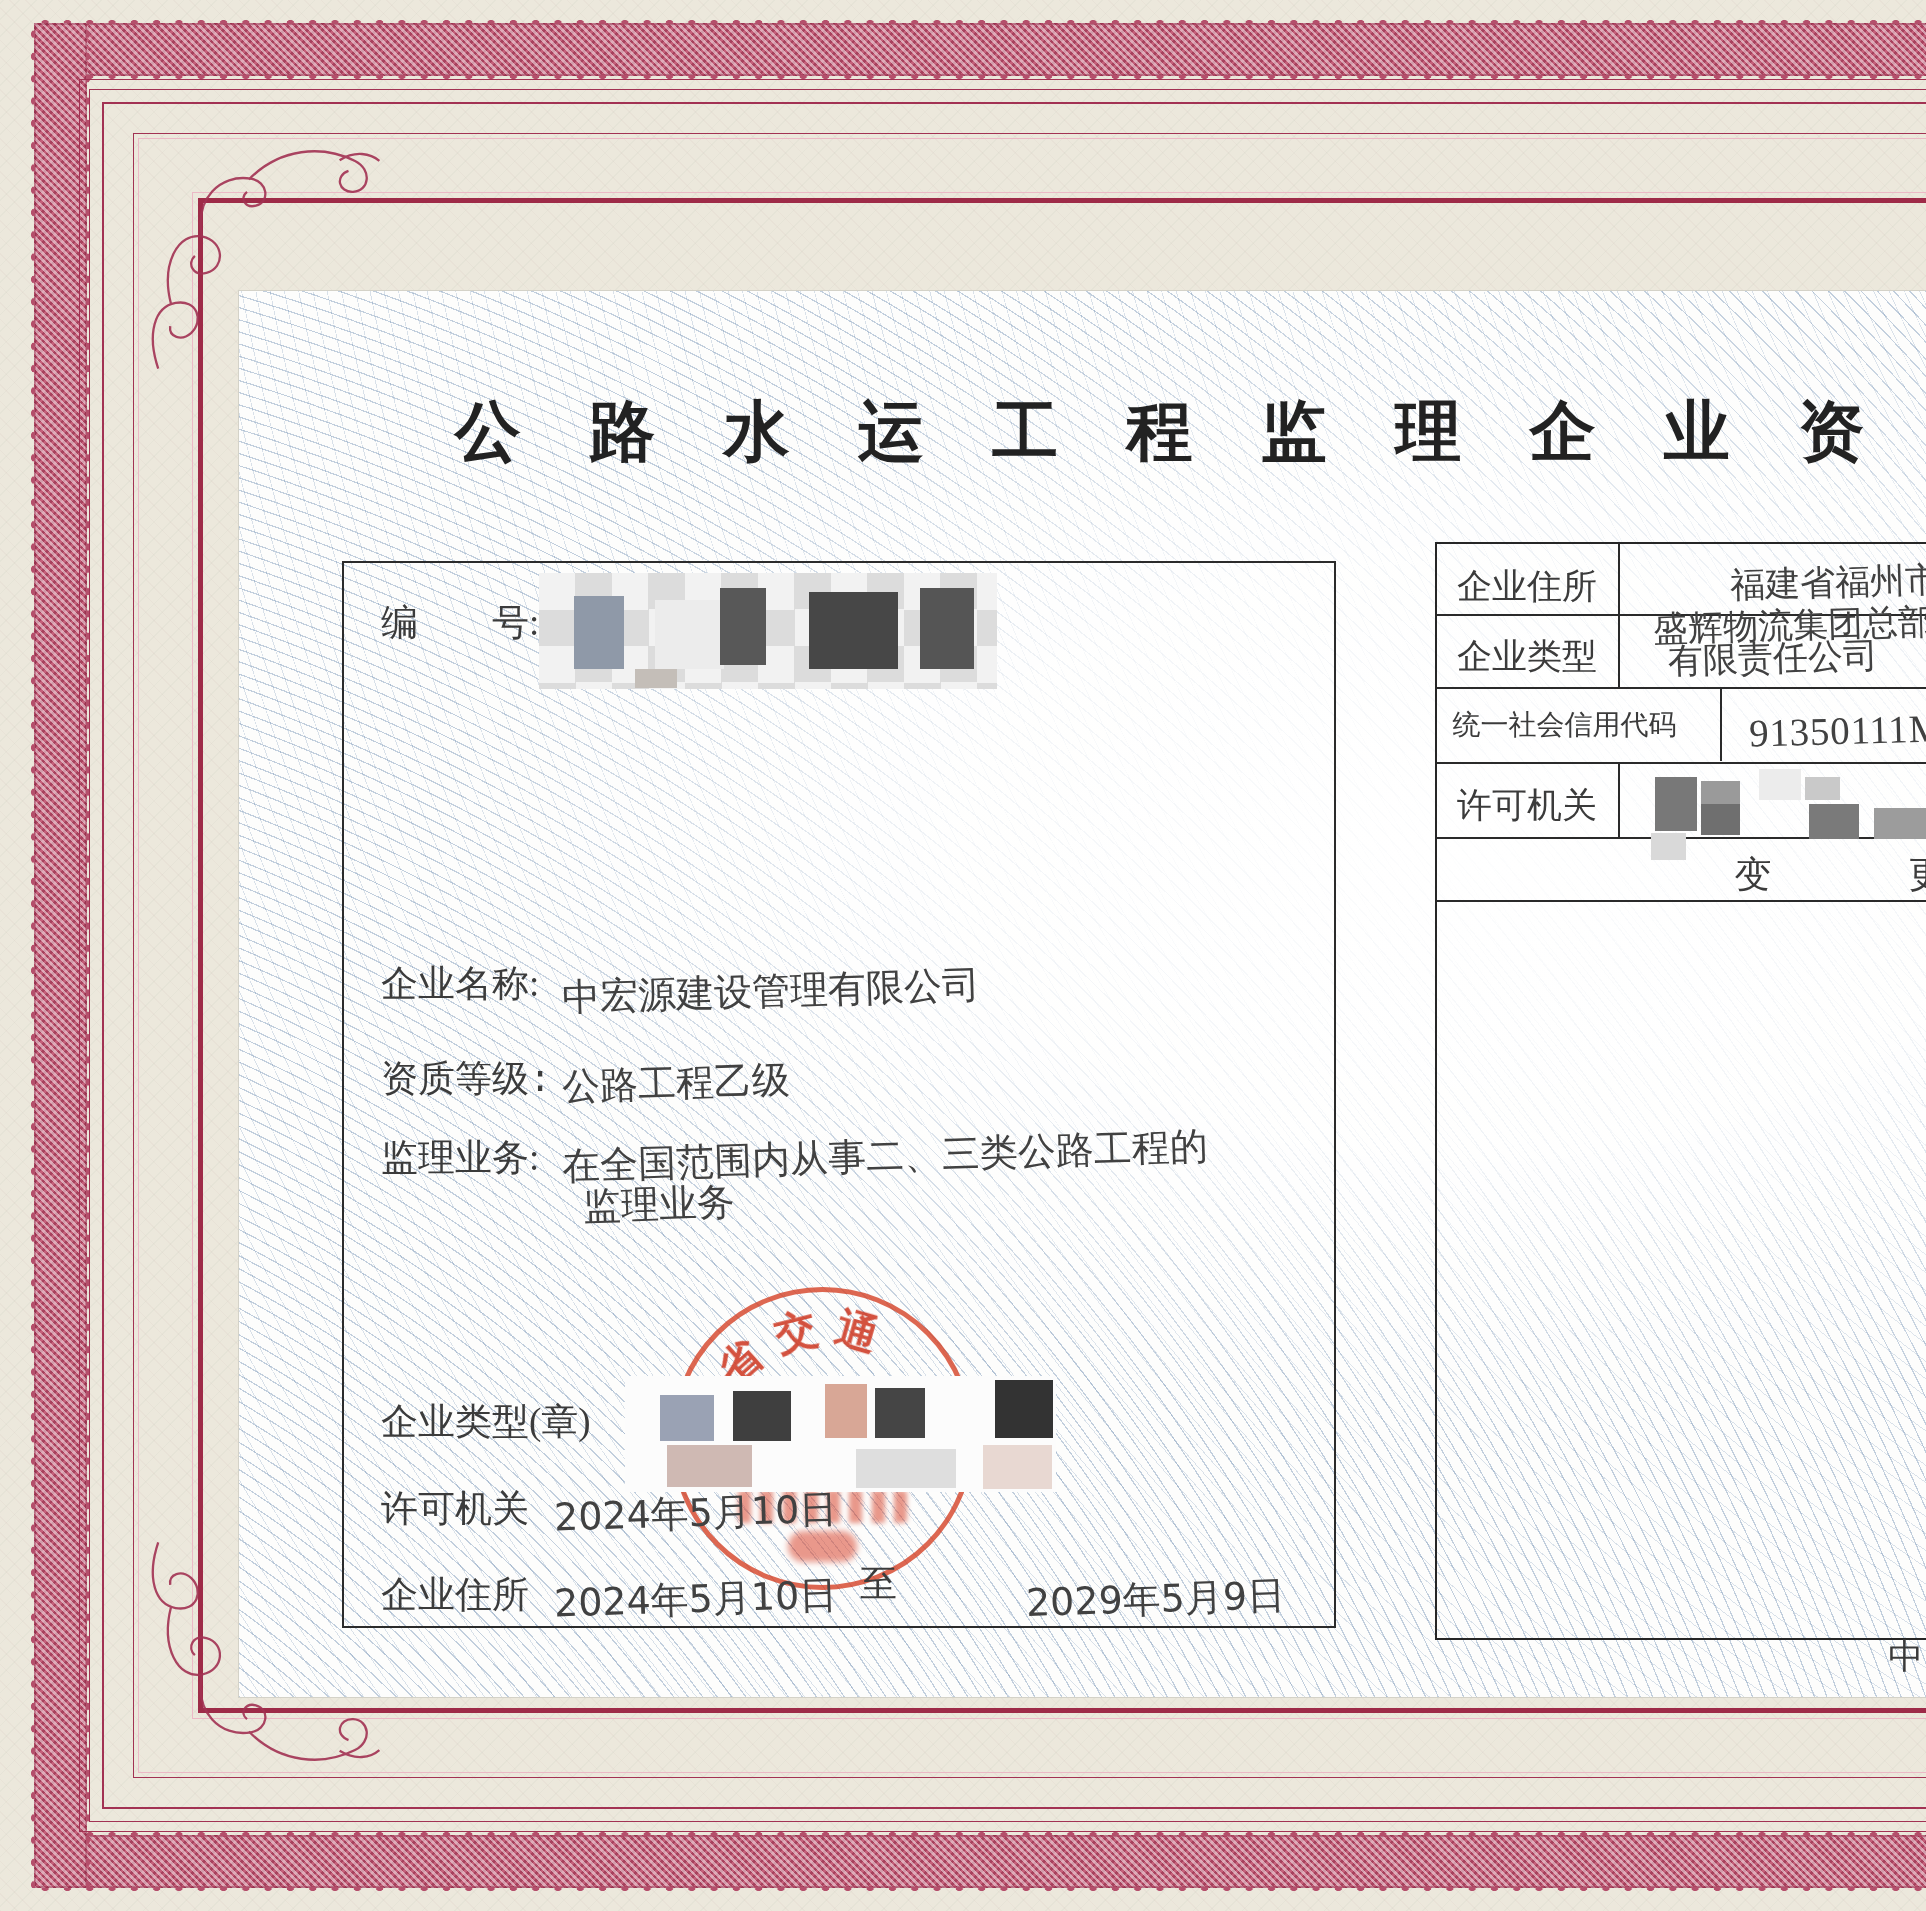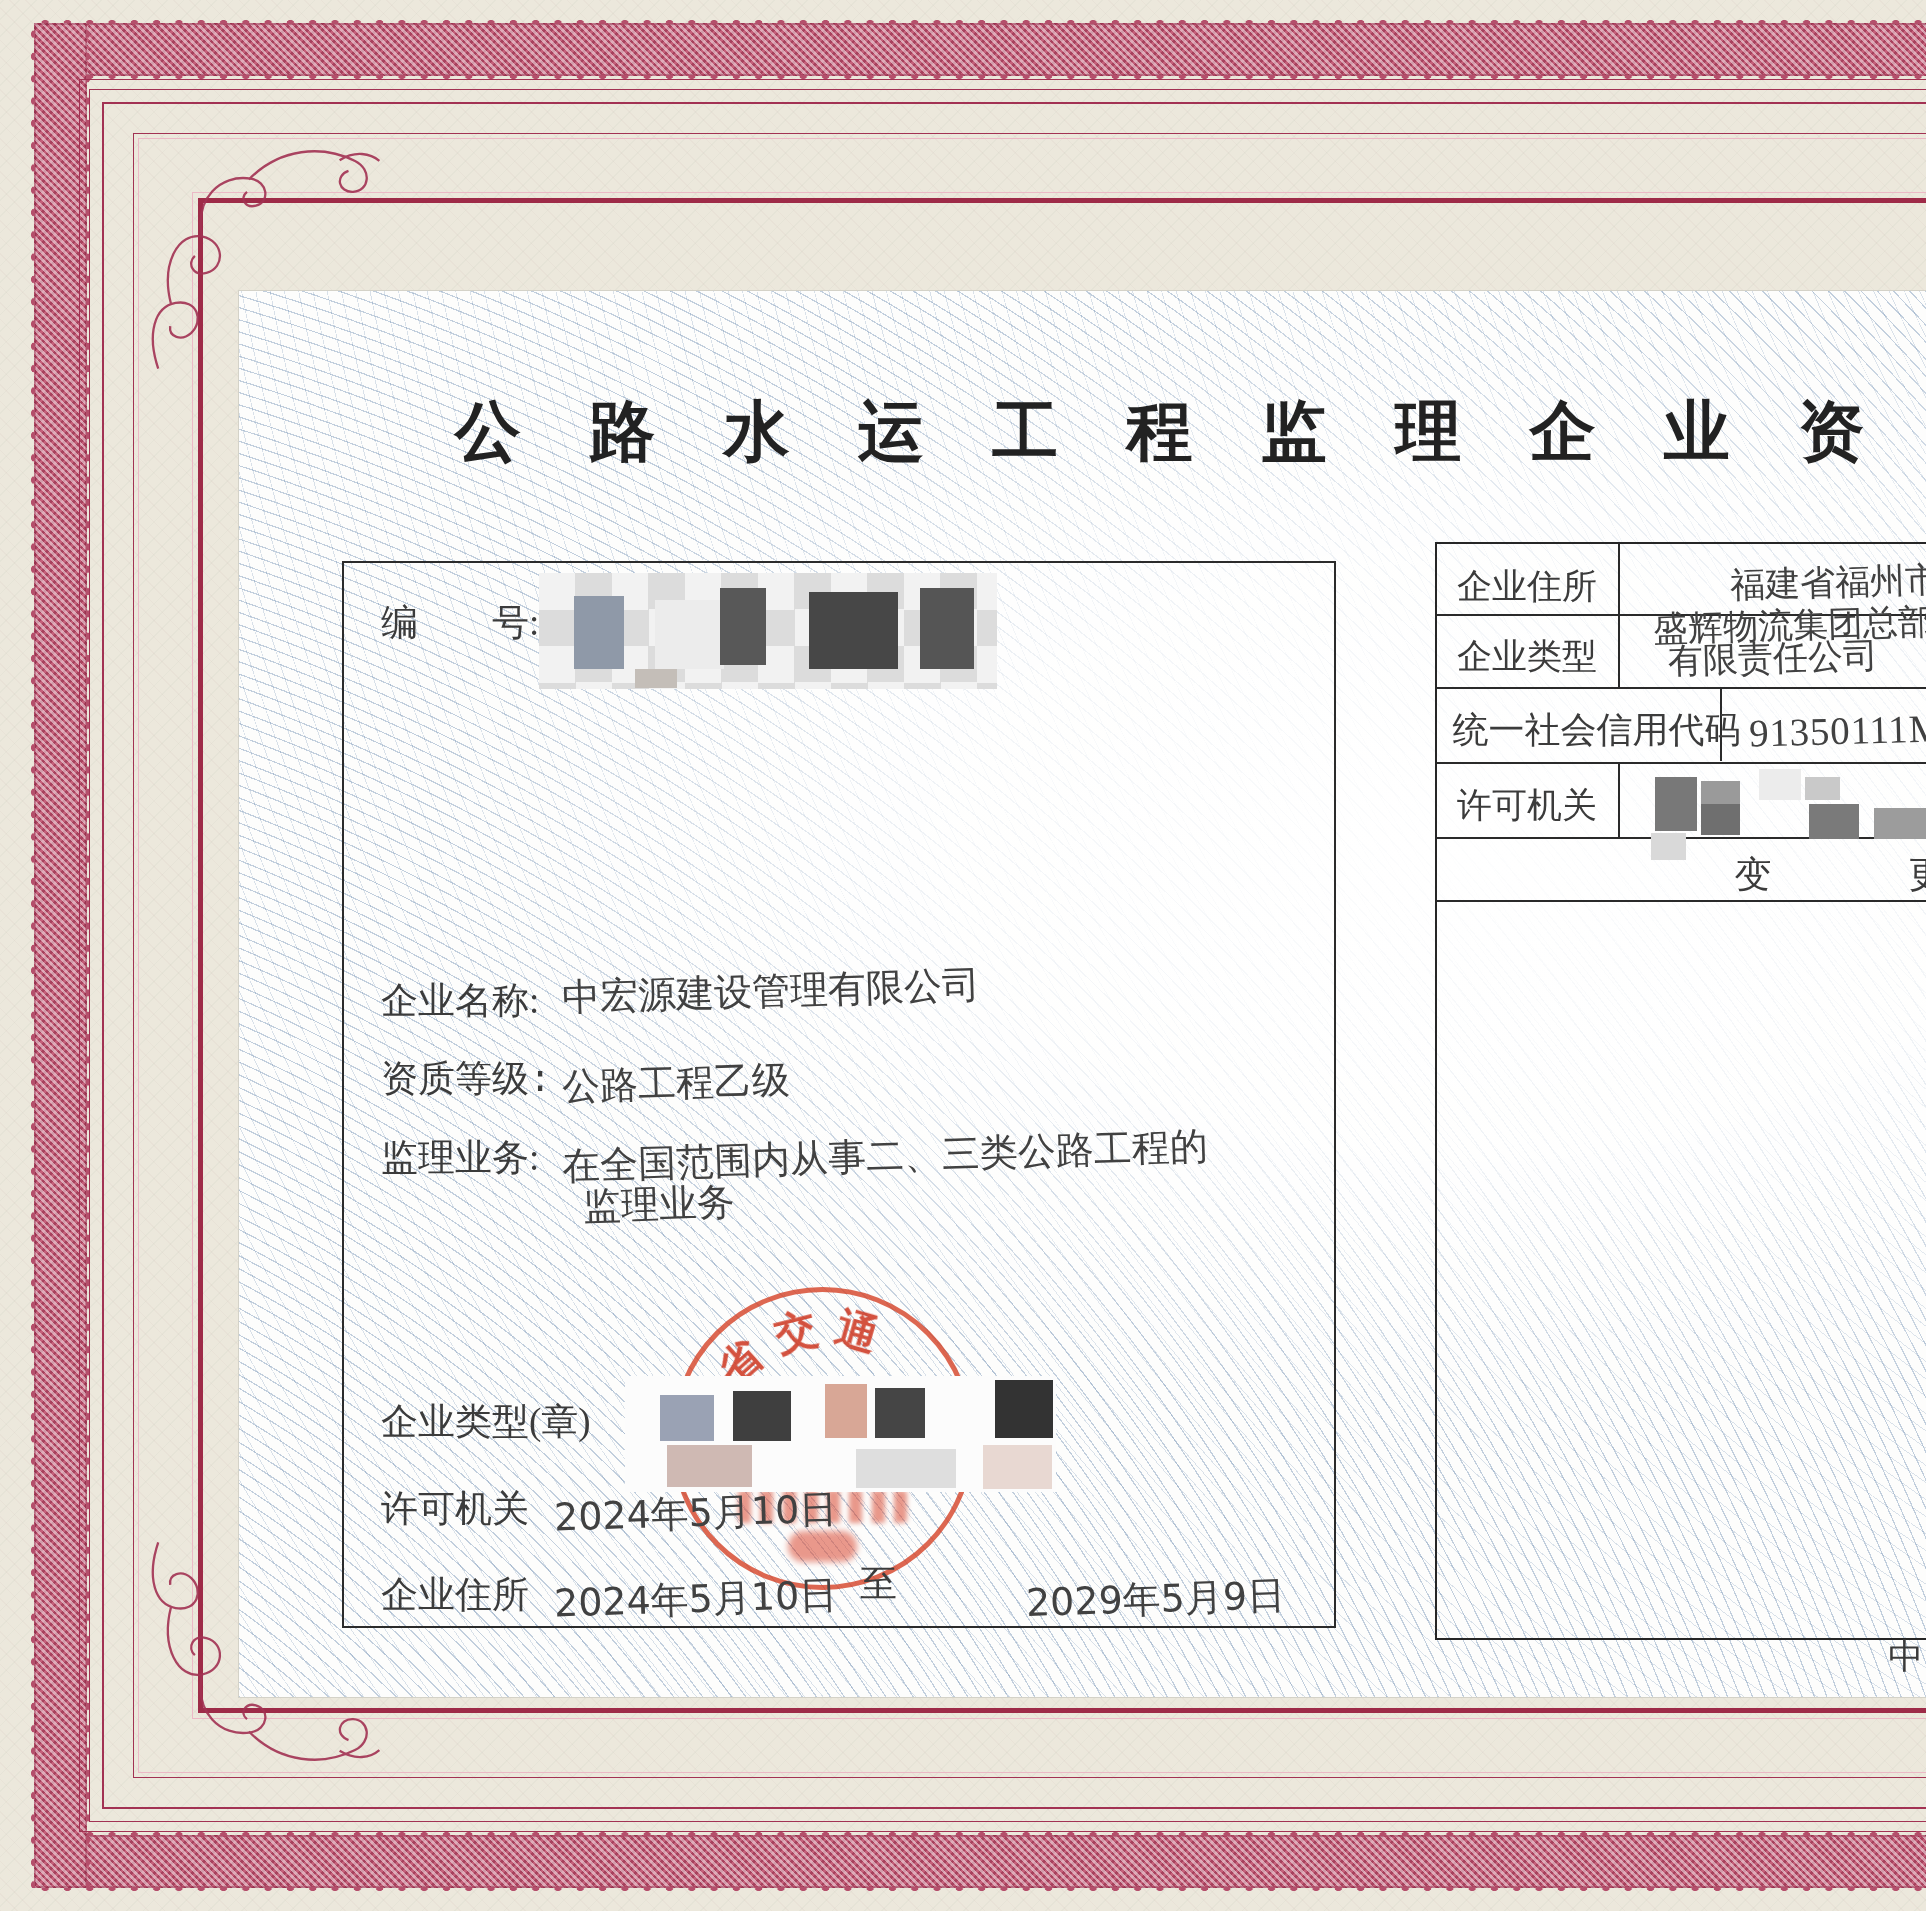--- a/index.html
+++ b/index.html
@@ -153,21 +153,21 @@
       <span class="lb" style="left:37px;top:35px;">编　　号:</span>
       <div class="mosaic" id="mosaic-serial">
         <div class="blk" style="left:35px;top:23px;width:50px;height:73px;background:#8f99a8;"></div>
         <div class="blk" style="left:116px;top:27px;width:69px;height:69px;background:#ececec;"></div>
         <div class="blk" style="left:181px;top:15.4px;width:46px;height:77px;background:#585858;"></div>
         <div class="blk" style="left:270px;top:19px;width:89px;height:77px;background:#474747;"></div>
         <div class="blk" style="left:381px;top:15.4px;width:54px;height:81px;background:#555555;"></div>
         <div class="blk" style="left:96px;top:96px;width:42px;height:19px;background:#c4beb8;"></div>
       </div>
 
-      <span class="lb" style="left:37px;top:413px;text-align:center;">企业名称:</span>
+      <span class="lb" style="left:37px;top:396px;text-align:center;">企业名称:</span>
       <span class="lv" style="left:218px;top:403px;z-index:3;">中宏源建设管理有限公司</span>
 
       <span class="lb" style="left:37px;top:491px;font-family:Liberation Mono, monospace;">资质等级:</span>
       <span class="lv" style="left:218px;top:495px;z-index:3;">公路工程乙级</span>
 
       <span class="lb" style="left:37px;top:570px;">监理业务:</span>
       <span class="lv" style="left:218px;top:568px;z-index:3;">在全国范围内从事二、三类公路工程的</span>
       <span class="lv" style="left:239px;top:616px;z-index:3;">监理业务</span>
 
       <span class="lb" style="left:37px;top:834px;z-index:2;">企业类型(章)</span>
@@ -205,21 +205,21 @@
       <div class="cline" style="left:283px;top:143px;height:74px;"></div>
       <div class="cline" style="left:181px;top:218px;height:75px;"></div>
 
       <span class="tcell" style="left:20px;top:18.5px;">企业住所</span>
       <span class="tcell tval" style="left:293px;top:10.8px;z-index:2;">福建省福州市晋安区前横路169号</span>
       <span class="tcell tval" style="left:216px;top:54px;z-index:2;">盛辉物流集团总部大楼05层10-13单元</span>
 
       <span class="tcell" style="left:20px;top:89px;font-family:Liberation Mono, monospace;">企业类型</span>
       <span class="tcell tval" style="left:231px;top:91px;">有限责任公司</span>
 
-      <span class="tcell" style="left:15.4px;top:162px;font-size:36px;">统一社会信用代码</span>
+      <span class="tcell" style="left:15.4px;top:162px;font-size:28px;">统一社会信用代码</span>
       <span class="tcell tval num" style="left:312px;top:161px;font-size:39px;letter-spacing:0.8px;">91350111M0001D9M98</span>
 
       <span class="tcell" style="left:20px;top:238px;">许可机关</span>
       <div class="mosaic" id="mosaic-licensor" style="left:206px;top:225px;">
         <div class="blk" style="left:11.6px;top:7.7px;width:42px;height:54px;background:#787878;"></div>
         <div class="blk" style="left:58px;top:11.6px;width:39px;height:23px;background:#9a9a9a;"></div>
         <div class="blk" style="left:58px;top:35px;width:39px;height:31px;background:#6f6f6f;"></div>
         <div class="blk" style="left:116px;top:0px;width:42px;height:31px;background:#ececec;"></div>
         <div class="blk" style="left:162px;top:7.7px;width:35px;height:23px;background:#c9c9c9;"></div>
         <div class="blk" style="left:166px;top:35px;width:50px;height:35px;background:#7a7a7a;"></div>

